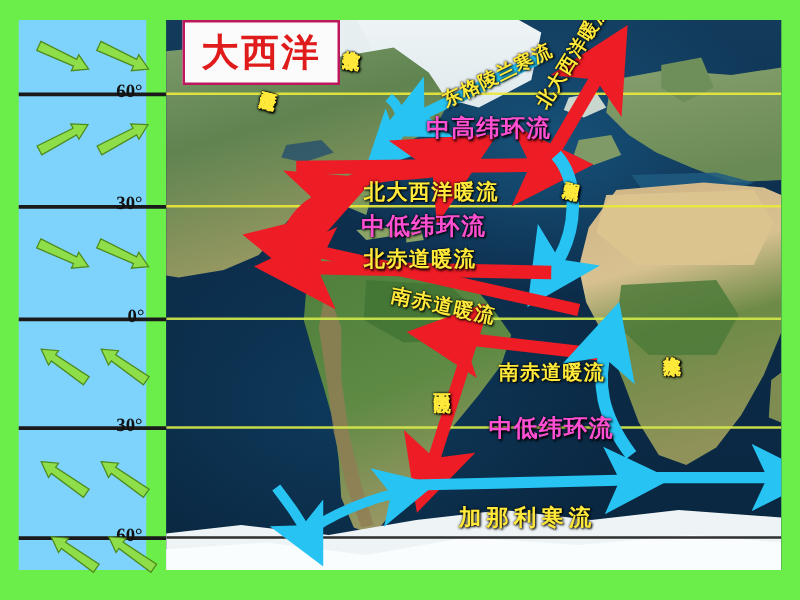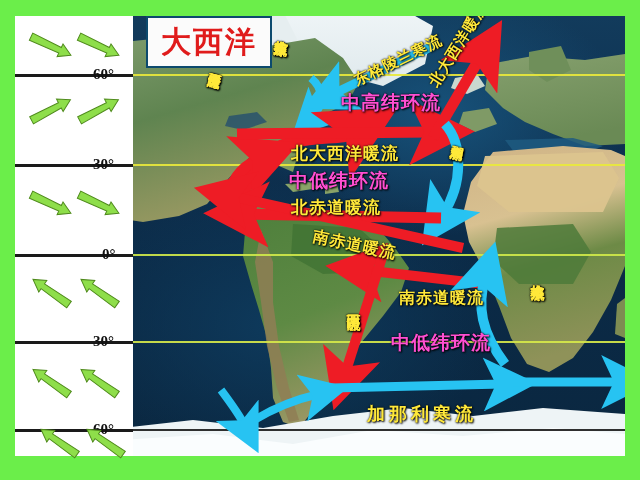--- a/index.html
+++ b/index.html
@@ -5,22 +5,22 @@
   html,body{margin:0;padding:0;}
   body{
     width:640px;height:480px;overflow:hidden;
     background:#6bee4a;
     font-family:"Liberation Sans","DejaVu Sans",sans-serif;
   }
   #root{position:relative;width:640px;height:480px;background:#6bee4a;}
 
   
   #wind-panel{
-    position:absolute;left:15px;top:16px;width:118px;height:440px;
-    background:#ffffff;
+    position:absolute;left:15px;top:16px;width:102px;height:440px;
+    background:#7dd3fc;
   }
   .lat-line{position:absolute;left:0;width:118px;height:3px;background:#1a1a1a;}
   .lat-label{
     position:absolute;left:78px;color:#111;font-weight:bold;font-size:15px;
     font-family:"Liberation Serif","DejaVu Serif",serif;white-space:nowrap;
     transform:translateY(-50%);
   }
   .wind-arrow{position:absolute;width:44px;height:16px;}
 
   
@@ -43,21 +43,21 @@
     text-shadow:0 0 2px #000,1px 1px 2px #000;
     letter-spacing:1px;
   }
   .lbl-y{color:#ffe93a;}
   .lbl-m{color:#ff4fd2;}
   .vert{writing-mode:vertical-rl;text-orientation:upright;letter-spacing:0px;}
 
   
   #title-box{
     position:absolute;left:146px;top:16px;width:122px;height:48px;
-    background:#fbfbfb;border:2px solid #0c4a6e;
+    background:#fbfbfb;border:2px solid #be185d;
     display:flex;align-items:center;justify-content:center;
   }
   #title-box span{
     color:#e01b1b;font-size:30px;font-weight:bold;letter-spacing:2px;
     font-family:"Liberation Serif","DejaVu Serif",serif;
   }
   svg{display:block;overflow:visible;}
 </style>
 </head>
 <body>

